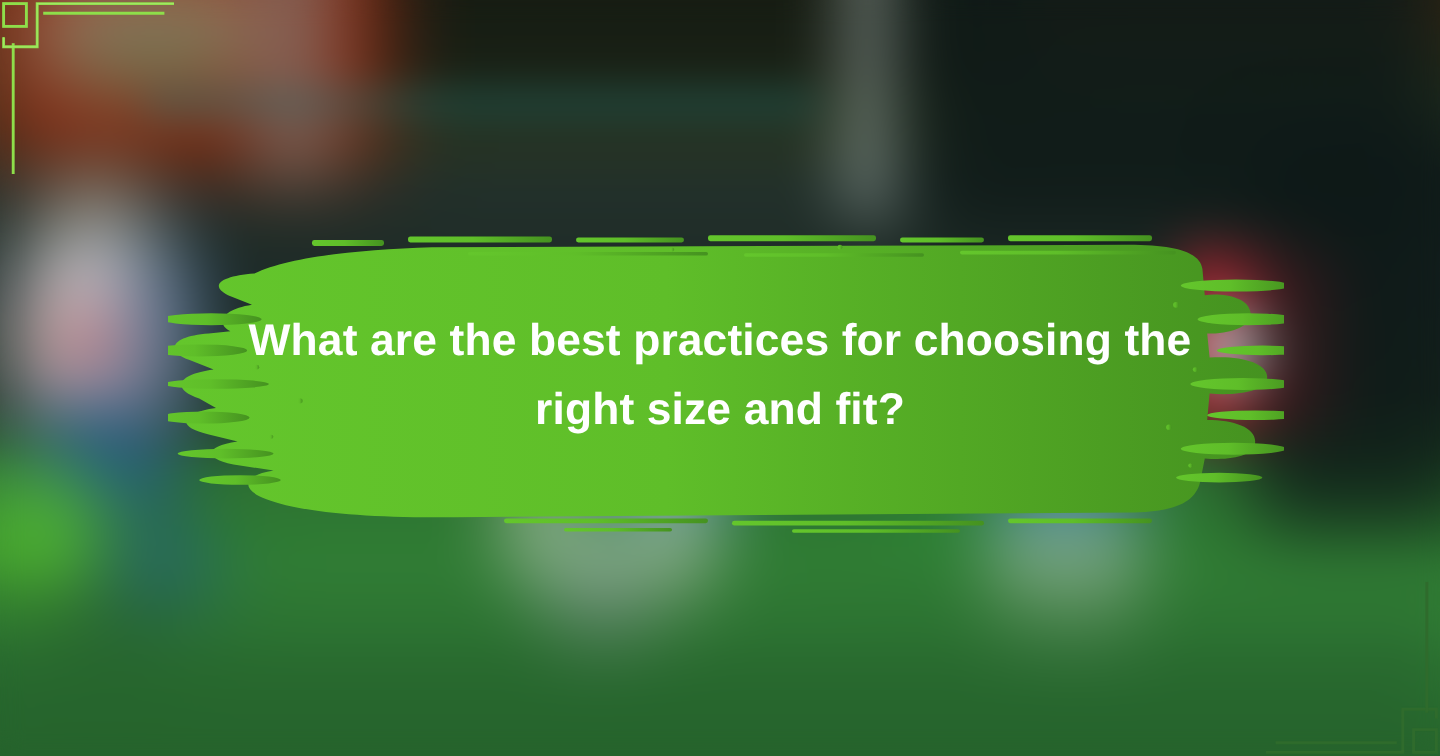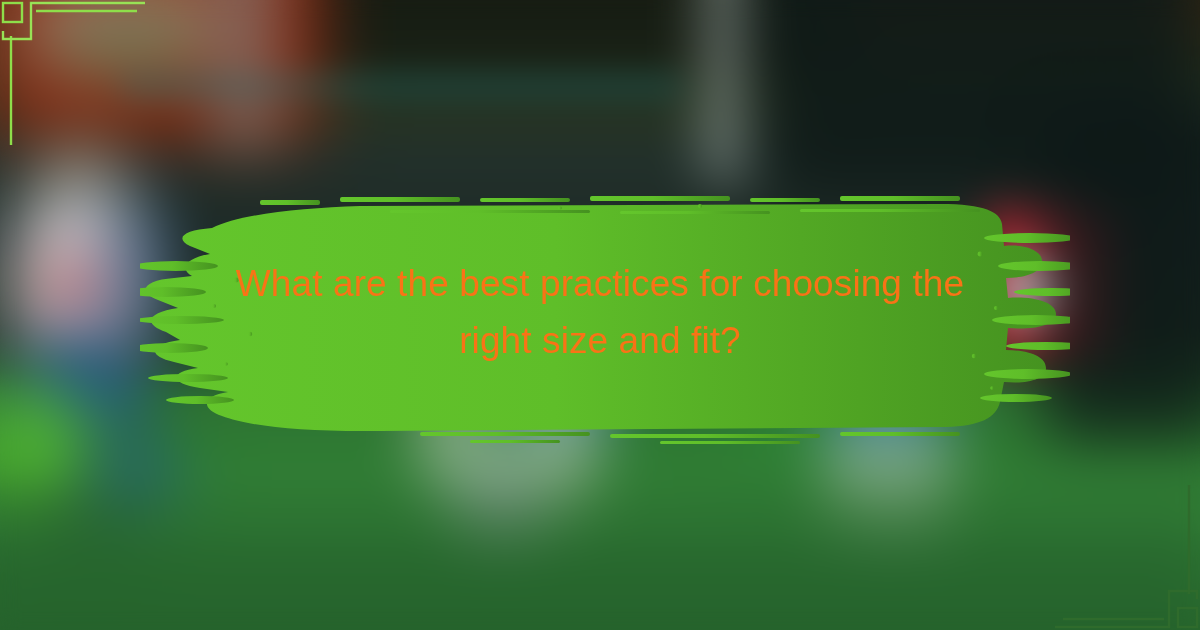--- a/index.html
+++ b/index.html
@@ -311,24 +311,24 @@
     top: 0;
     width: 1200px;
     height: 630px;
     display: flex;
     align-items: center;
     justify-content: center;
   }
   .headline-inner {
     width: 790px;
     text-align: center;
-    color: #f97316;
+    color: #ffffff;
     font-size: 37px;
     line-height: 57px;
-    font-weight: 400;
+    font-weight: 700;
     letter-spacing: .1px;
     padding-bottom: 6px;
   }
 </style>
 </head>
 <body>
 
 <div id="canvas">
 
   <div class="bg-layer">

